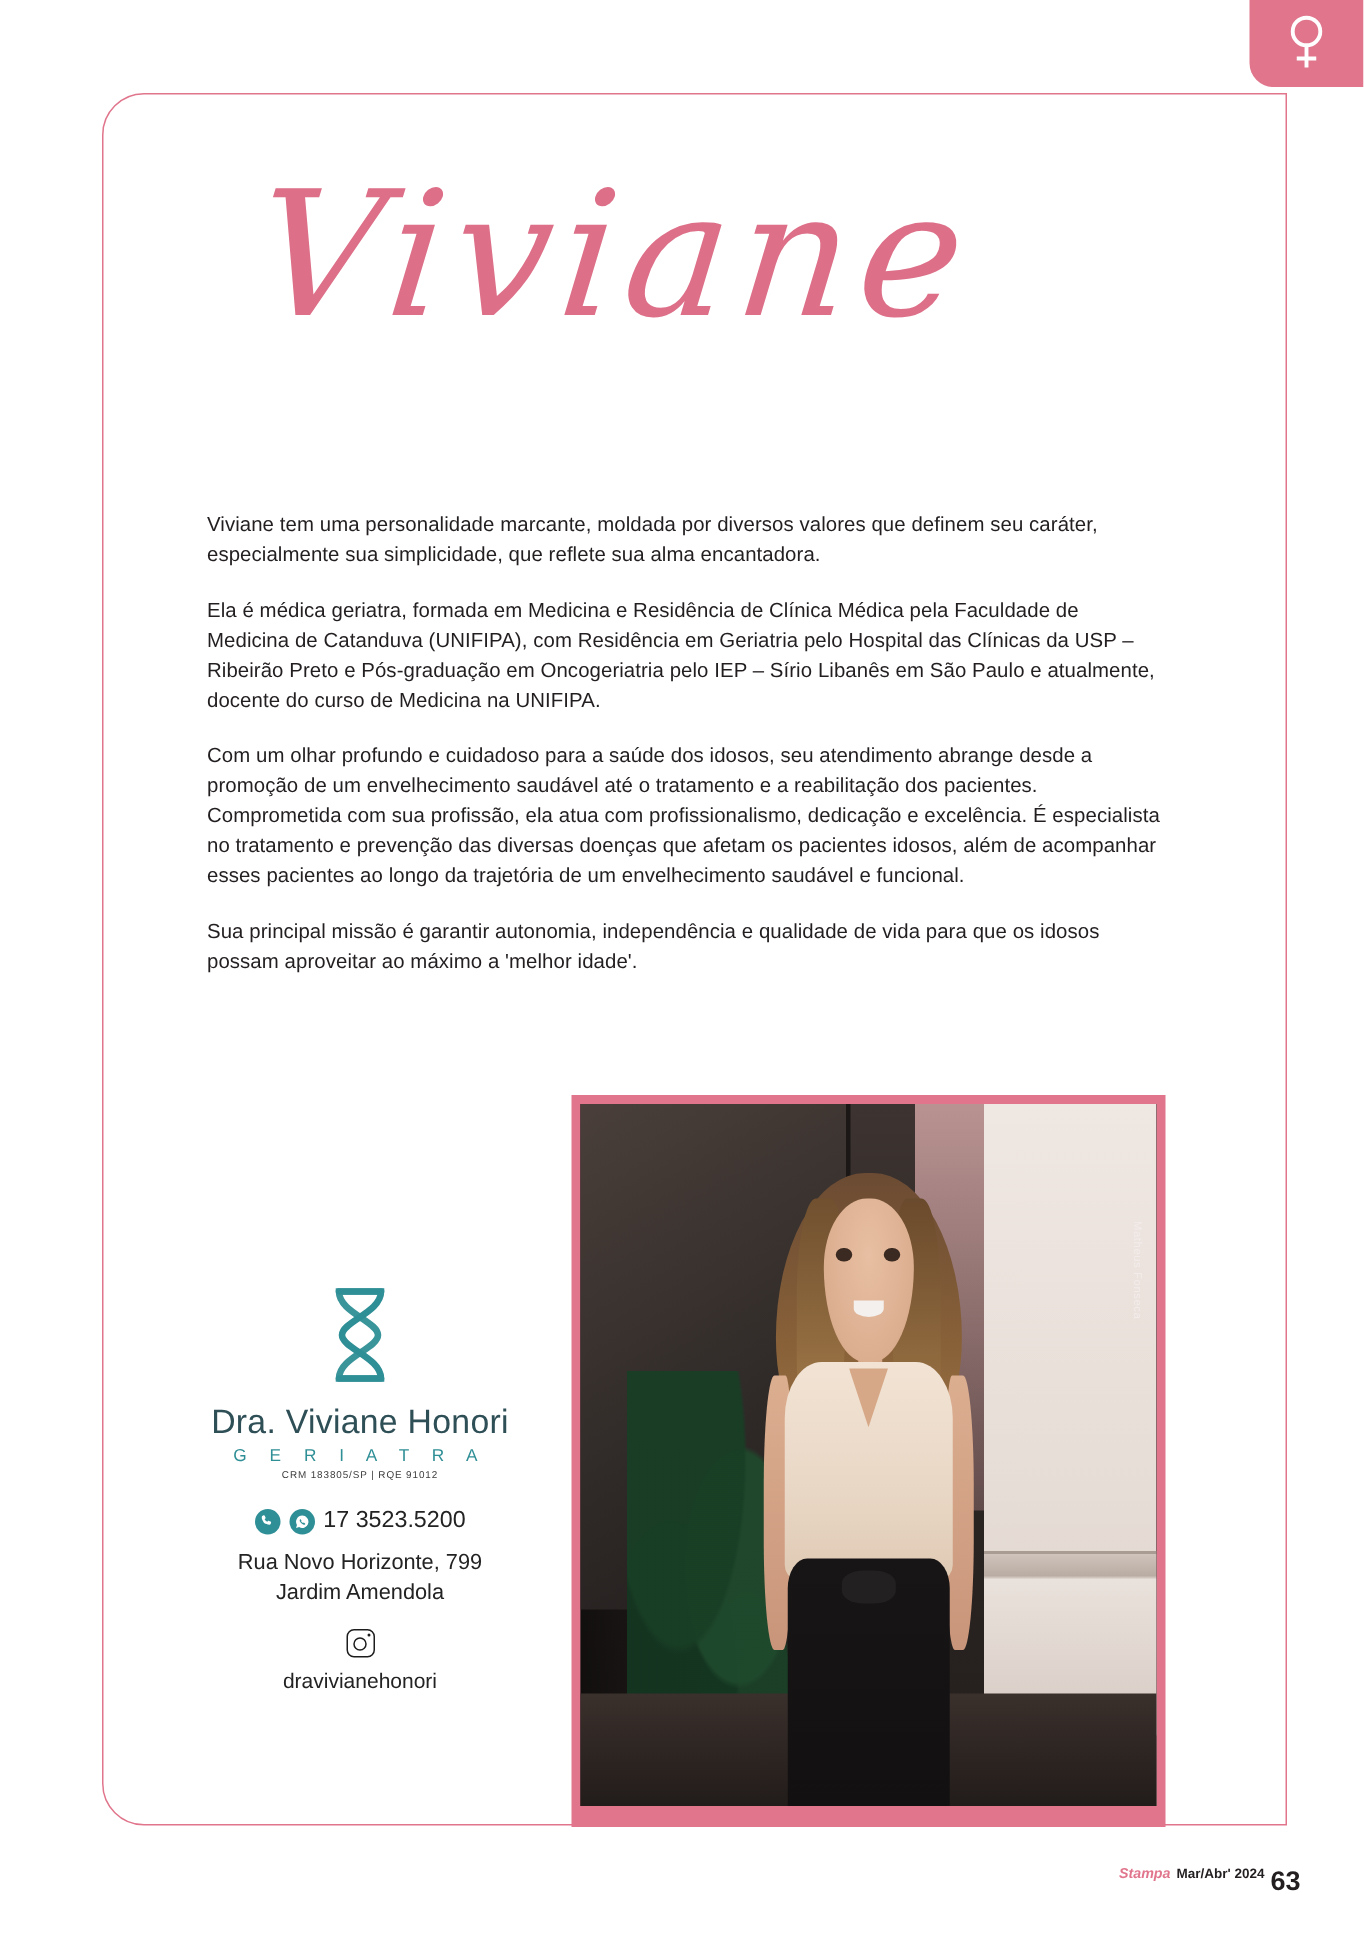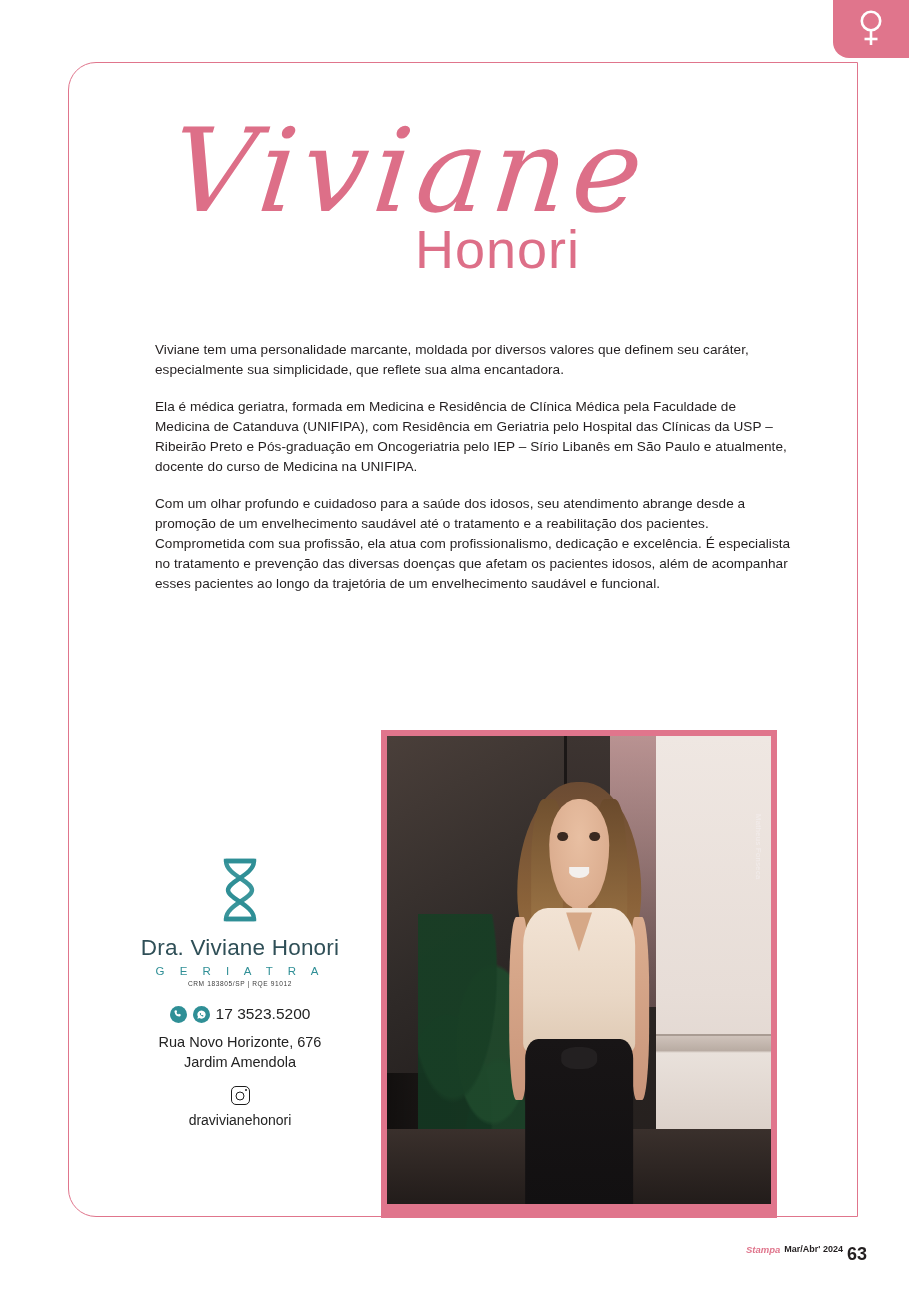--- a/index.html
+++ b/index.html
@@ -72,21 +72,21 @@
     font-weight: 400;
     letter-spacing: 1px;
     margin: -14px 0 0 0;
     text-align: right;
     padding-right: 110px;
   }
 
   
   .body-copy {
     position: absolute;
-    left: 155px;
+    left: 138px;
     top: 340px;
     width: 638px;
     color: #231f20;
   }
   .body-copy p {
     margin: 0 0 17px 0;
     font-size: 13.6px;
     line-height: 1.47;
     letter-spacing: 0.05px;
     text-align: left;
@@ -338,27 +338,27 @@
     <circle cx="15" cy="12" r="9.2" fill="none" stroke="#ffffff" stroke-width="2.6"></circle>
     <line x1="15" y1="21.5" x2="15" y2="36" stroke="#ffffff" stroke-width="2.6"></line>
     <line x1="8.5" y1="30" x2="21.5" y2="30" stroke="#ffffff" stroke-width="2.6"></line>
   </svg>
 </div>
 
 <div class="page-frame"></div>
 
 <div class="title-block">
   <p class="title-script">Viviane</p>
-  <p class="title-sub">Honori</p>
 </div>
 
 <div class="body-copy">
   <p>Viviane tem uma personalidade marcante, moldada por diversos valores que definem seu caráter, especialmente sua simplicidade, que reflete sua alma encantadora.</p>
   <p>Ela é médica geriatra, formada em Medicina e Residência de Clínica Médica pela Faculdade de Medicina de Catanduva (UNIFIPA), com Residência em Geriatria pelo Hospital das Clínicas da USP – Ribeirão Preto e Pós-graduação em Oncogeriatria pelo IEP – Sírio Libanês em São Paulo e atualmente, docente do curso de Medicina na UNIFIPA.</p>
   <p>Com um olhar profundo e cuidadoso para a saúde dos idosos, seu atendimento abrange desde a promoção de um envelhecimento saudável até o tratamento e a reabilitação dos pacientes. Comprometida com sua profissão, ela atua com profissionalismo, dedicação e excelência. É especialista no tratamento e prevenção das diversas doenças que afetam os pacientes idosos, além de acompanhar esses pacientes ao longo da trajetória de um envelhecimento saudável e funcional.</p>
+  <p>Sua principal missão é garantir autonomia, independência e qualidade de vida para que os idosos possam aproveitar ao máximo a 'melhor idade'.</p>
 </div>
 
 <div class="photo-wrap">
   <div class="photo">
     <div class="scene-bg"></div>
     <div class="scene-window"></div>
     <div class="scene-pinkwall"></div>
     <div class="scene-wall-right"></div>
     <div class="scene-counter"></div>
     <div class="scene-plant"></div>
@@ -402,21 +402,21 @@
     </span>
     <span class="ico-circle ico-wa">
       <svg width="11" height="11" viewBox="0 0 24 24" aria-hidden="true">
         <path d="M12 3a9 9 0 0 0-7.7 13.6L3 21l4.5-1.2A9 9 0 1 0 12 3zm4.6 12.3c-.2.6-1.2 1.1-1.7 1.1-.5 0-2.2-.3-4.2-2.2-2-1.9-2.4-3.5-2.4-4 0-.5.5-1.5 1-1.7.3-.1.6 0 .8.3l.7 1.2c.1.3.1.5-.1.7l-.4.5c.6 1.2 1.6 2.1 2.8 2.6l.5-.4c.2-.2.5-.2.7-.1l1.2.6c.3.2.4.5.3.8z" fill="#ffffff"></path>
       </svg>
     </span>
     <span>17 3523.5200</span>
   </div>
 
   <div class="addr">
-    <div>Rua Novo Horizonte, 676</div>
+    <div>Rua Novo Horizonte, 799</div>
     <div>Jardim Amendola</div>
   </div>
 
   <div class="insta-row">
     <span class="insta-box"></span>
     <span>dravivianehonori</span>
   </div>
 </div>
 
 <div class="footer">

